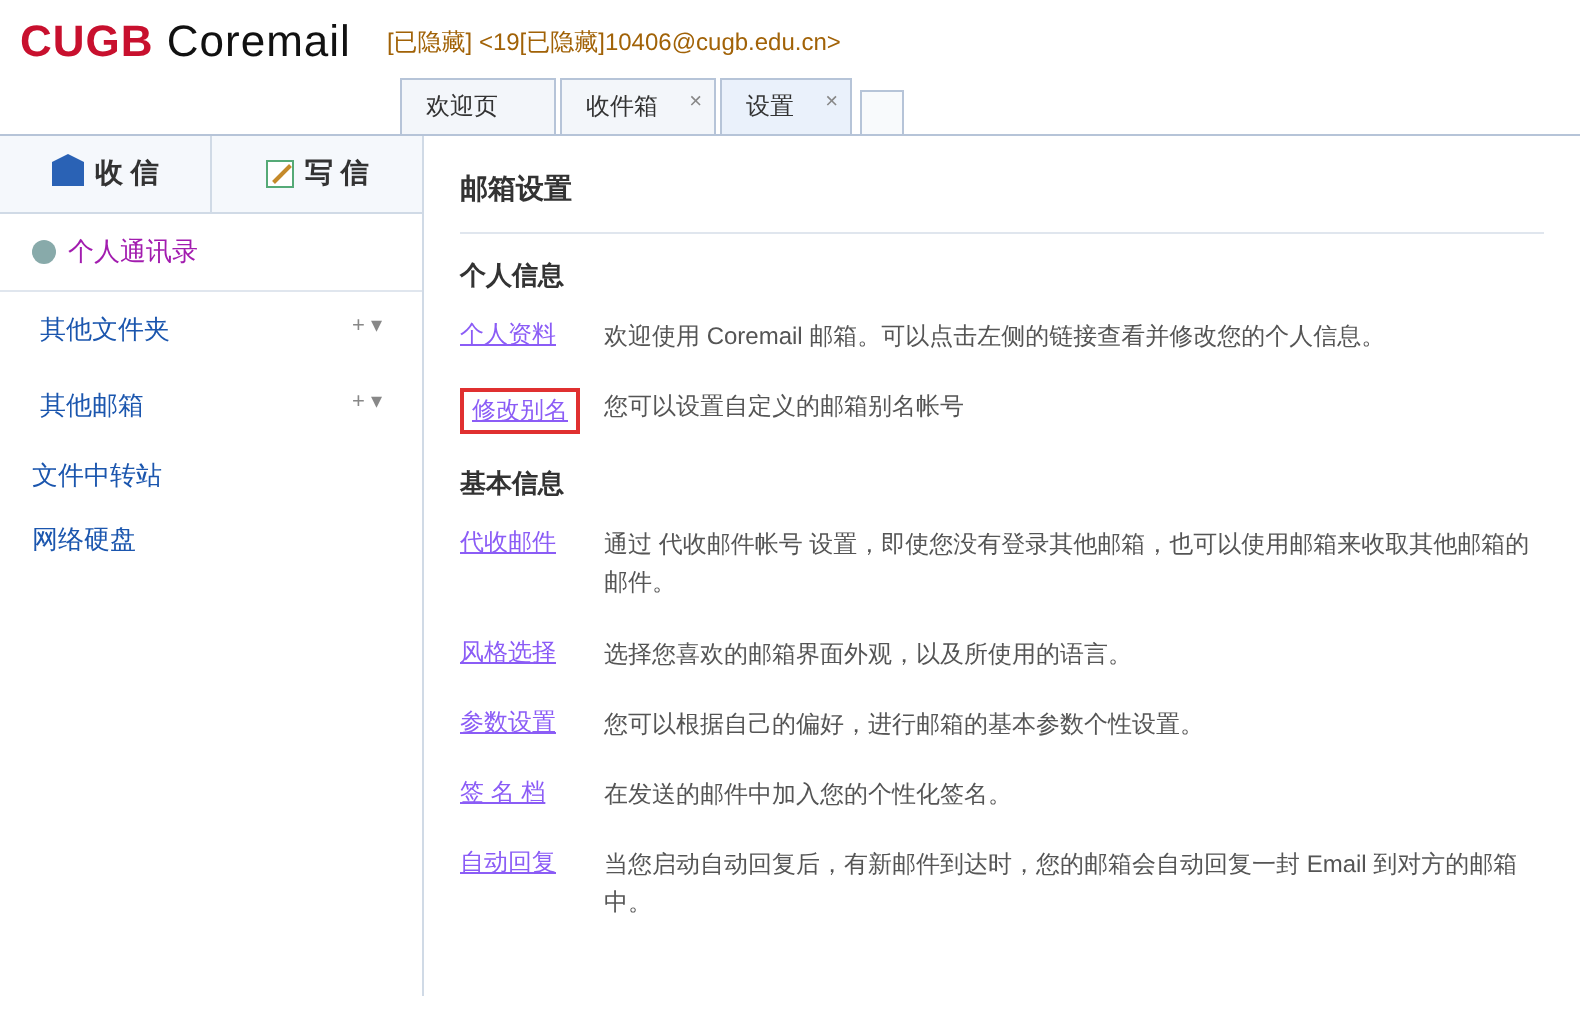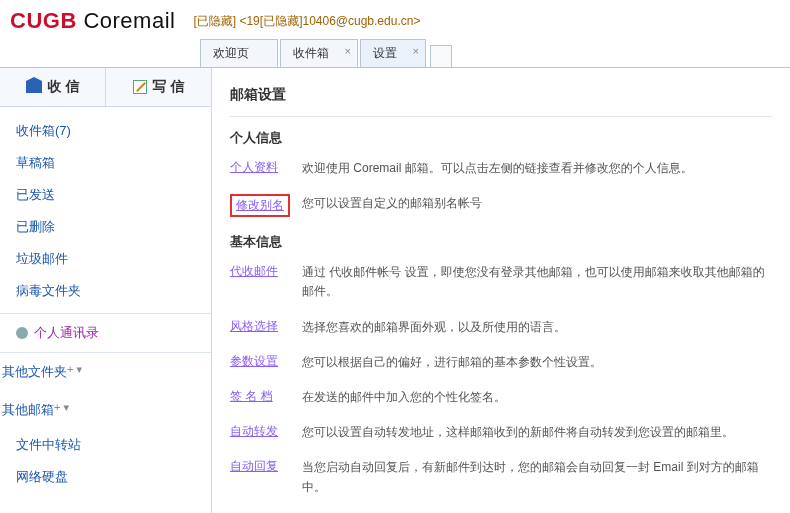--- a/index.html
+++ b/index.html
@@ -24,21 +24,21 @@
   .tool-btn:last-child { border-right: none; }
   .icon-inbox { width: 16px; height: 12px; background: #2a62b5; display: inline-block; position: relative; }
   .icon-inbox::after { content: ""; position: absolute; top: -4px; left: 0; width: 0; height: 0; border-left: 8px solid transparent; border-right: 8px solid transparent; border-bottom: 4px solid #2a62b5; }
   .icon-write { width: 14px; height: 14px; display: inline-block; position: relative; background: #fff; border: 1px solid #5a7; }
   .icon-write::after { content: ""; position: absolute; width: 12px; height: 2px; background: #c58a2a; transform: rotate(-45deg); top: 5px; left: 1px; }
   .folders { padding: 8px 0 6px 0; border-bottom: 1px solid #e0e6ee; }
   .folder-item { padding: 7px 16px; color: #1b56ae; cursor: pointer; font-size: 13px; }
   .folder-item.sub { padding-left: 16px; }
   .folder-item.contacts { padding: 10px 16px; color: #a21caf; display: flex; align-items: center; gap: 6px; border-bottom: 1px solid #e0e6ee; }
   .person-icon { width: 12px; height: 12px; border-radius: 50%; background: #8aa; display: inline-block; position: relative; }
-  .folder-group { padding: 10px 2px; color: #1b56ae; display: flex; justify-content: flex-start; cursor: pointer; font-size: 13px; }
+  .folder-group { padding: 10px 20px; color: #1b56ae; display: flex; justify-content: space-between; cursor: pointer; font-size: 13px; }
   .expander { color: #888; font-size: 11px; }
   .content { flex: 1; padding: 12px 18px 20px 18px; }
   .page-title { font-size: 14px; font-weight: bold; padding: 6px 0 12px 0; border-bottom: 1px solid #e0e6ee; margin-bottom: 12px; }
   .section-title { font-size: 13px; font-weight: bold; margin: 10px 0 12px 0; }
   .row { display: flex; align-items: flex-start; margin-bottom: 16px; }
   .row-link { width: 72px; flex-shrink: 0; }
   .row-link a { color: #8b5cf6; text-decoration: underline; }
   .row-desc { color: #555; line-height: 1.6; }
   .highlight-box { border: 2px solid #e03030; padding: 1px 4px; display: inline-block; }
   .header-links-bracket { color: #333; }
@@ -73,28 +73,20 @@
   <div class="sidebar">
     <div class="toolbar">
       <div class="tool-btn">
         <span class="icon-inbox"></span>
         <span>收 信</span>
       </div>
       <div class="tool-btn">
         <span class="icon-write"></span>
         <span>写 信</span>
       </div>
-    </div>
-    <div class="folders">
-      <div class="folder-item">收件箱(7)</div>
-      <div class="folder-item">草稿箱</div>
-      <div class="folder-item">已发送</div>
-      <div class="folder-item">已删除</div>
-      <div class="folder-item">垃圾邮件</div>
-      <div class="folder-item">病毒文件夹</div>
     </div>
     <div class="folder-item contacts">
       <span class="person-icon"></span>
       <span>个人通讯录</span>
     </div>
     <div class="folder-group">
       <span>其他文件夹</span>
       <span class="expander">+ ▾</span>
     </div>
     <div class="folder-group">
@@ -131,21 +123,17 @@
     </div>
     <div class="row">
       <div class="row-link"><a href="#">参数设置</a></div>
       <div class="row-desc">您可以根据自己的偏好，进行邮箱的基本参数个性设置。</div>
     </div>
     <div class="row">
       <div class="row-link"><a href="#">签 名 档</a></div>
       <div class="row-desc">在发送的邮件中加入您的个性化签名。</div>
     </div>
     <div class="row">
-      <div class="row-link"><a href="#">自动转发</a></div>
-      <div class="row-desc">您可以设置自动转发地址，这样邮箱收到的新邮件将自动转发到您设置的邮箱里。</div>
-    </div>
-    <div class="row">
       <div class="row-link"><a href="#">自动回复</a></div>
       <div class="row-desc">当您启动自动回复后，有新邮件到达时，您的邮箱会自动回复一封 Email 到对方的邮箱中。</div>
     </div>
   </div>
 </div>
 
 </body></html>

